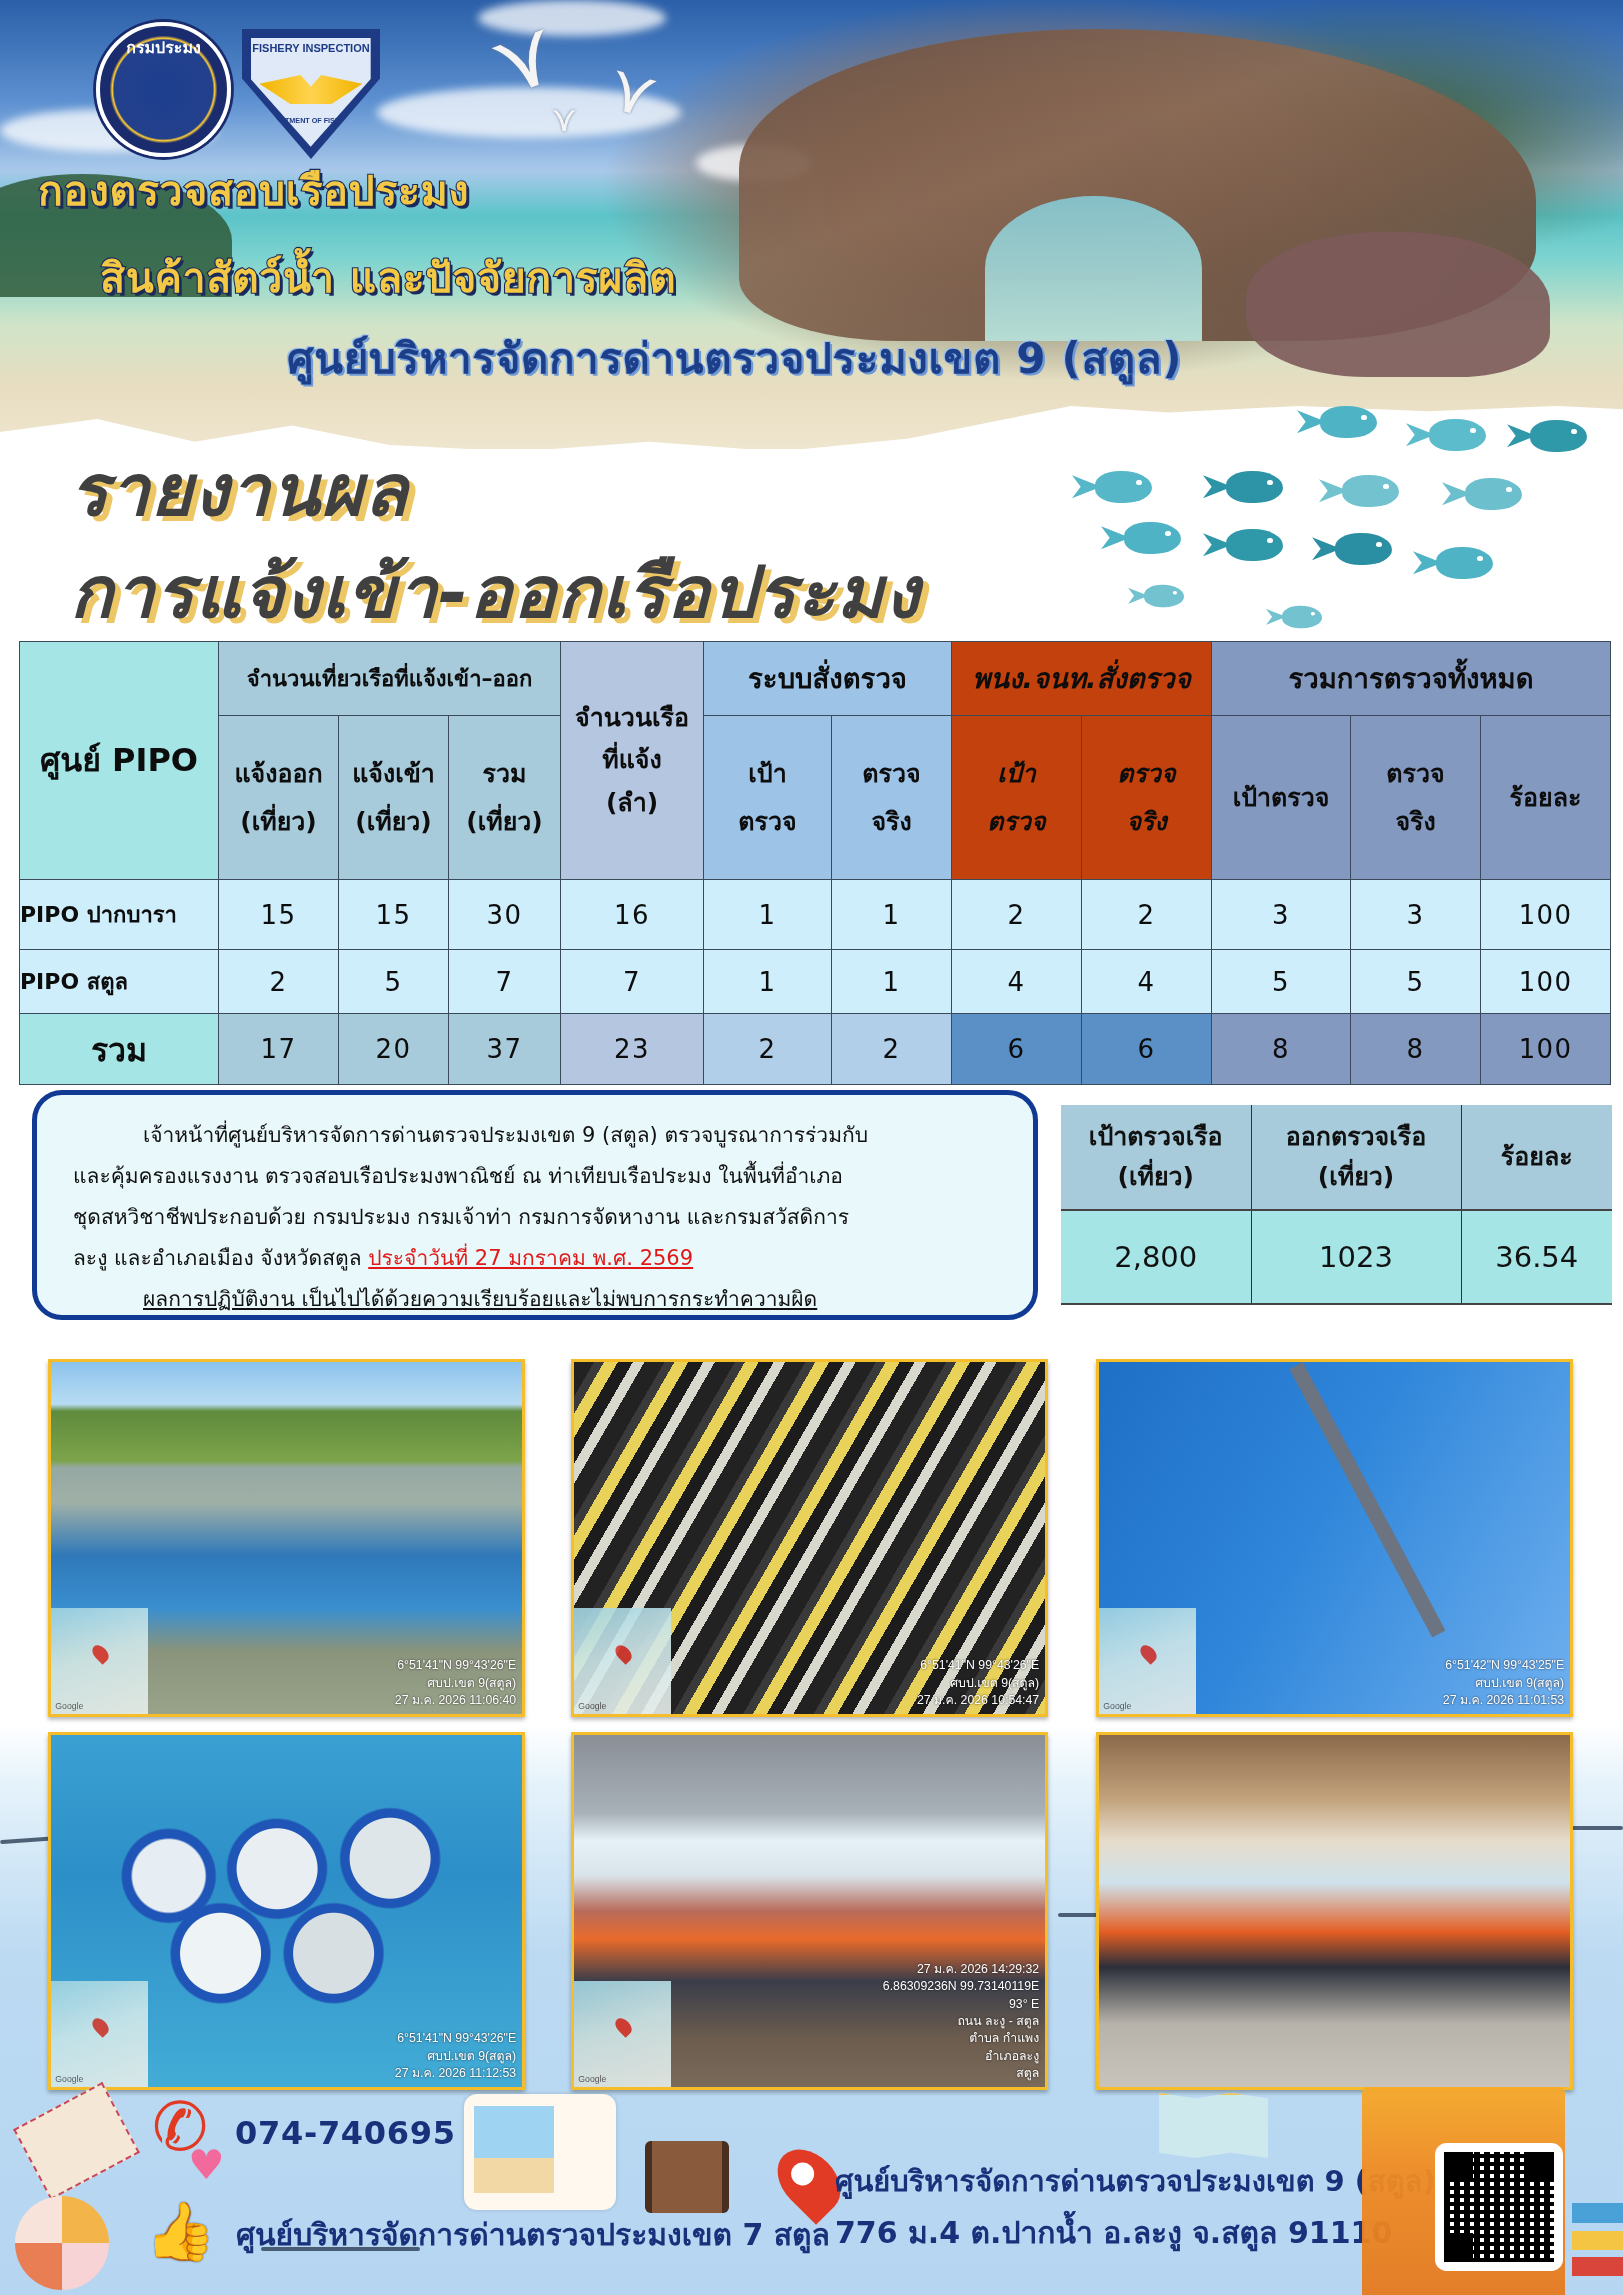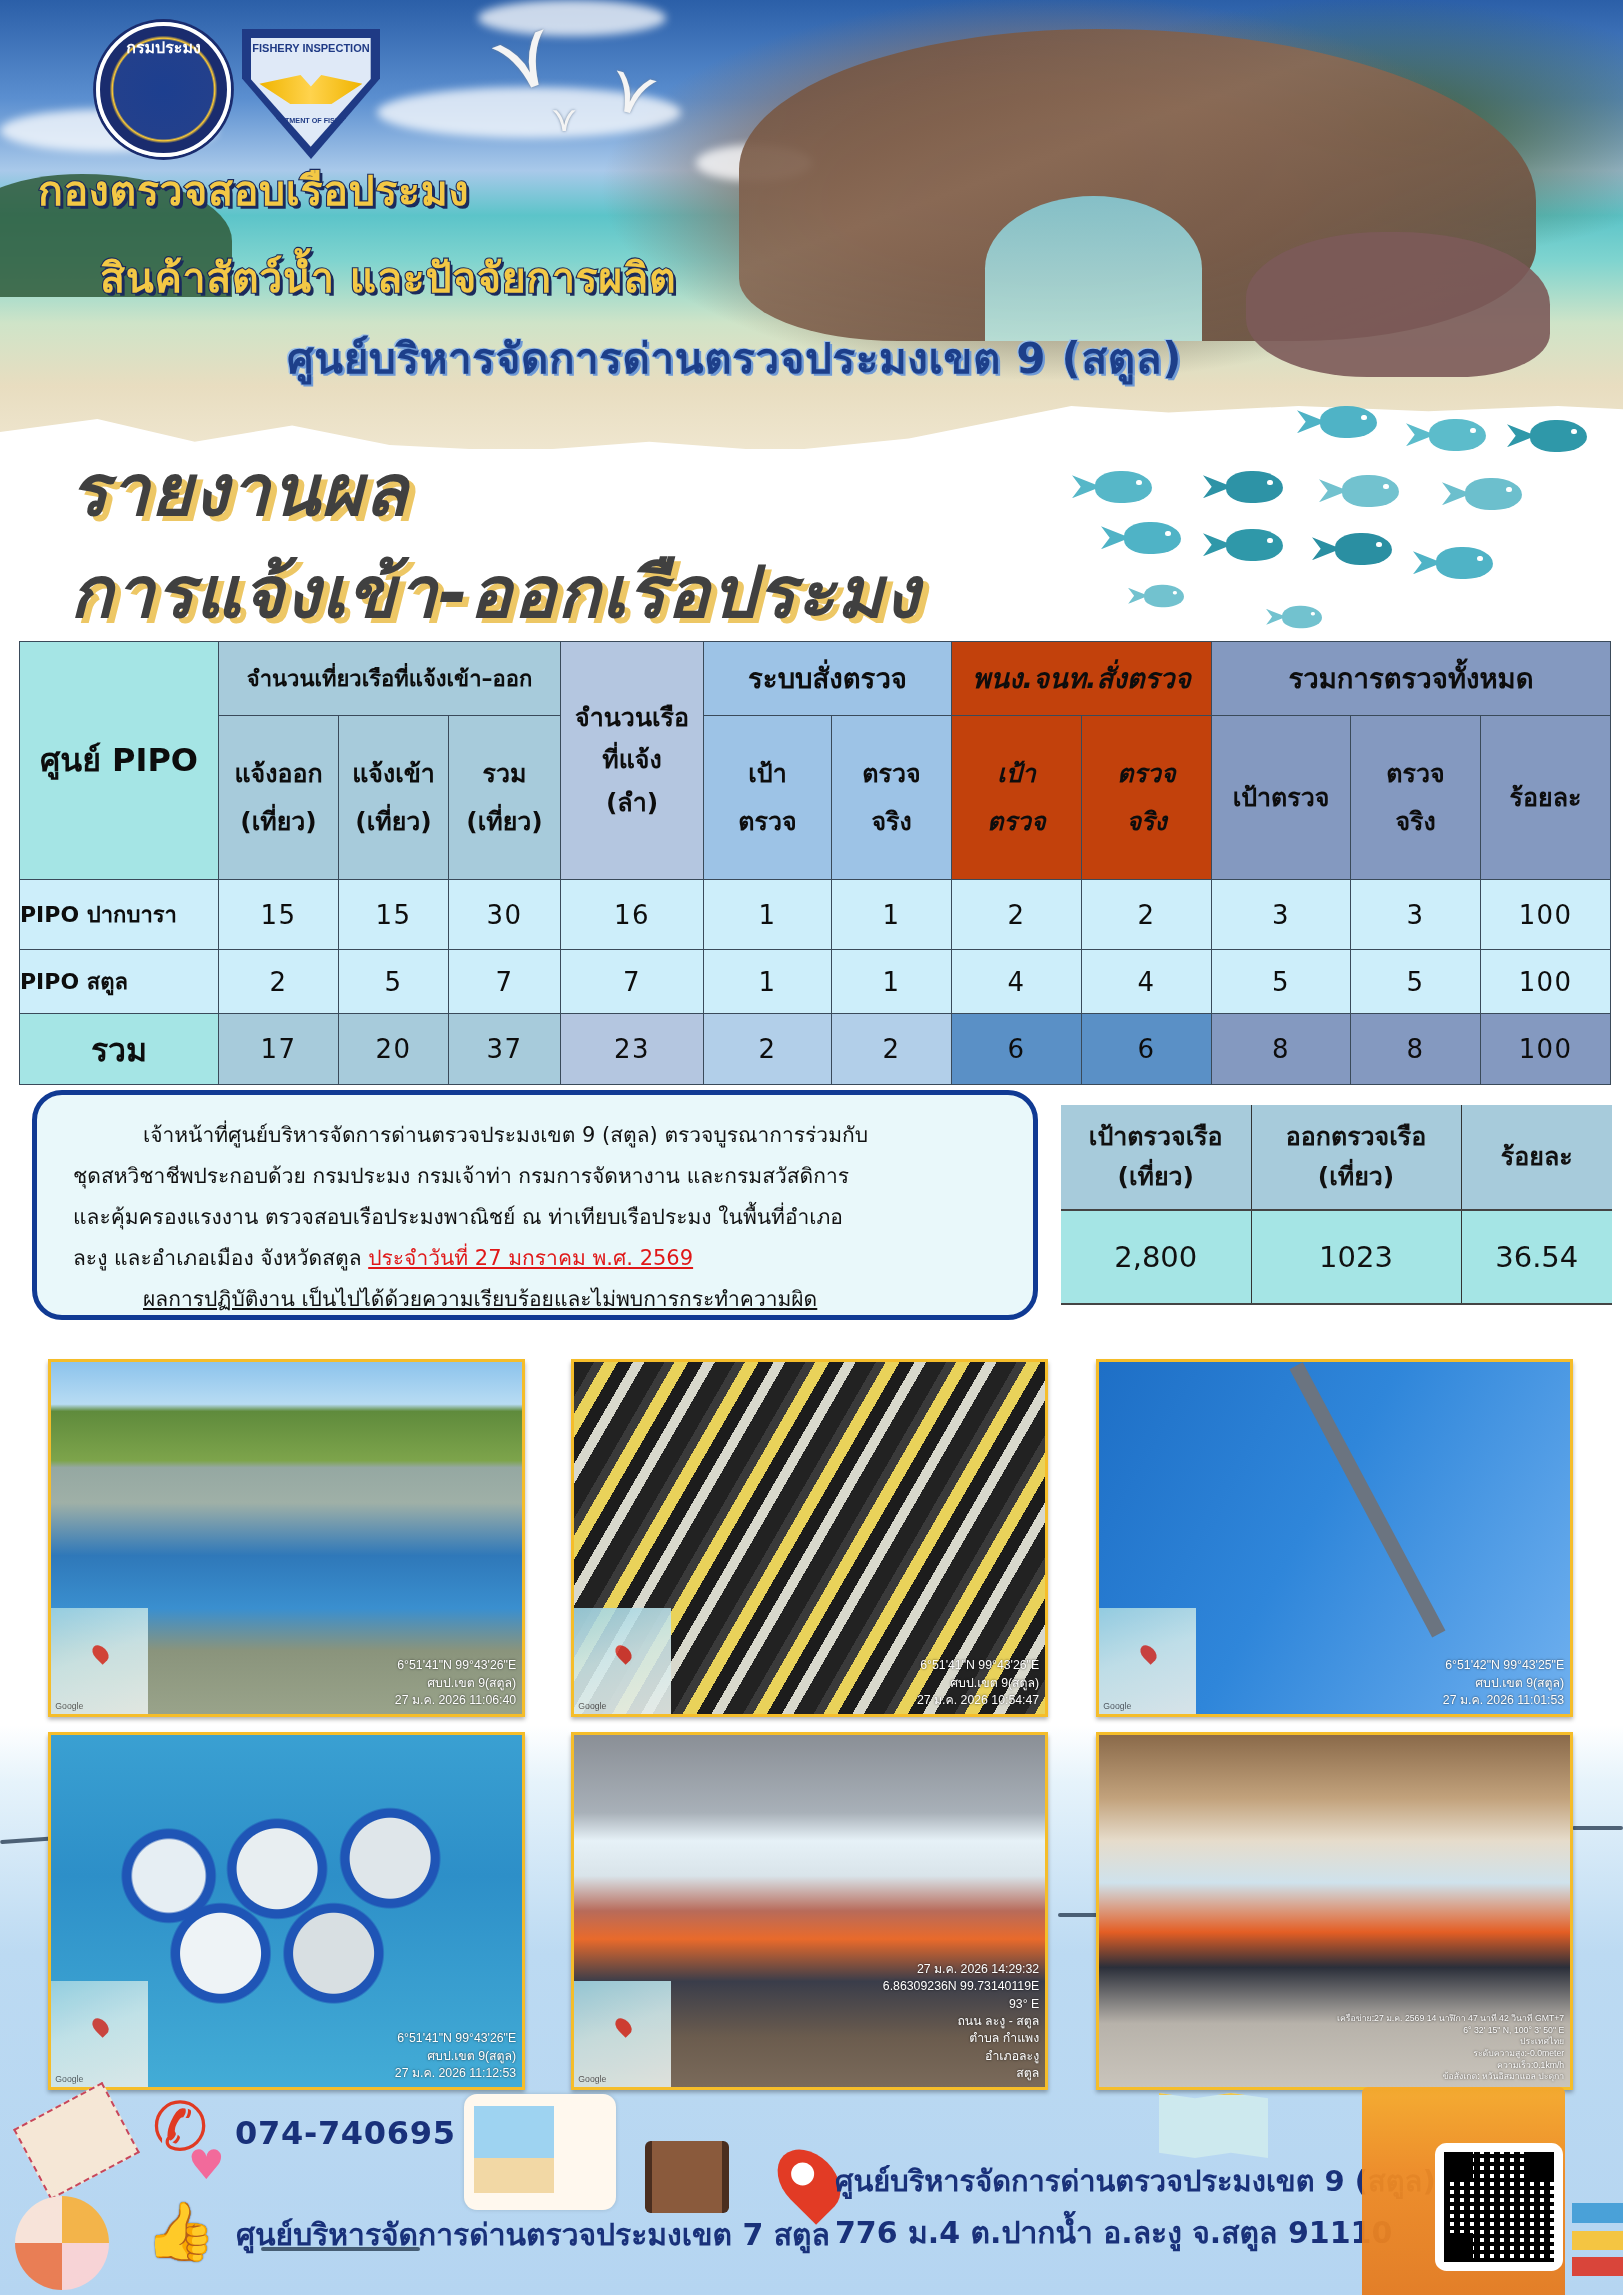--- a/index.html
+++ b/index.html
@@ -345,22 +345,22 @@
     <td class="t-ofc">6</td>
     <td class="t-all">8</td>
     <td class="t-all">8</td>
     <td class="t-all">100</td>
   </tr>
 </tbody>
   </table>
 
 <div class="note-box">
   <div class="note-line note-indent">เจ้าหน้าที่ศูนย์บริหารจัดการด่านตรวจประมงเขต 9 (สตูล) ตรวจบูรณาการร่วมกับ</div>
+  <div class="note-line">และคุ้มครองแรงงาน  ตรวจสอบเรือประมงพาณิชย์ ณ ท่าเทียบเรือประมง ในพื้นที่อำเภอ</div>
   <div class="note-line">ชุดสหวิชาชีพประกอบด้วย กรมประมง กรมเจ้าท่า กรมการจัดหางาน และกรมสวัสดิการ</div>
-  <div class="note-line">และคุ้มครองแรงงาน  ตรวจสอบเรือประมงพาณิชย์ ณ ท่าเทียบเรือประมง ในพื้นที่อำเภอ</div>
   <div class="note-line"><span>ละงู และอำเภอเมือง จังหวัดสตูล </span><span class="note-date">ประจำวันที่ 27 มกราคม พ.ศ. 2569</span></div>
   <div class="note-line note-result">ผลการปฏิบัติงาน เป็นไปได้ด้วยความเรียบร้อยและไม่พบการกระทำความผิด</div>
 </div>
 
 <table class="sum-table">
   <colgroup>
       <col style="width:190px">
       <col style="width:210px">
       <col style="width:151px">
     </colgroup>
@@ -457,28 +457,20 @@
     <div>93° E</div>
     <div>ถนน ละงู - สตูล</div>
     <div>ตำบล กำแพง</div>
     <div>อำเภอละงู</div>
     <div>สตูล</div>
   </div>
 </div>
 
 <div class="photo" style="left:1096px;top:1732px;">
   <div class="scene" style="background:linear-gradient(180deg,#8a6a4a 0%,#c2a27c 18%,#e6dccb 30%,#cfe2ec 42%,#e45e24 56%,#2b2f3a 66%,#b7b2aa 82%,#c9c4bb 100%);"></div>
-  <div class="stamp small">
-    <div>เครือข่าย:27 ม.ค. 2569 14 นาฬิกา 47 นาที 42 วินาที GMT+7</div>
-    <div>6° 32' 15" N, 100° 3' 50" E</div>
-    <div>ประเทศไทย</div>
-    <div>ระดับความสูง:-0.0meter</div>
-    <div>ความเร็ว:0.1km/h</div>
-    <div>ข้อสังเกต: หวันอิสมาแอล ปะดุกา</div>
-  </div>
 </div>
 
 <div class="envelope-icon"></div>
 <div class="ball-icon"></div>
 <div class="phone-icon">✆</div>
 <div class="footer-phone">074-740695</div>
 <div class="heart-icon">♥</div>
 <div class="like-icon">👍</div>
 <div class="footer-org">ศูนย์บริหารจัดการด่านตรวจประมงเขต 7 สตูล</div>
 <div class="postcard-icon"></div>

